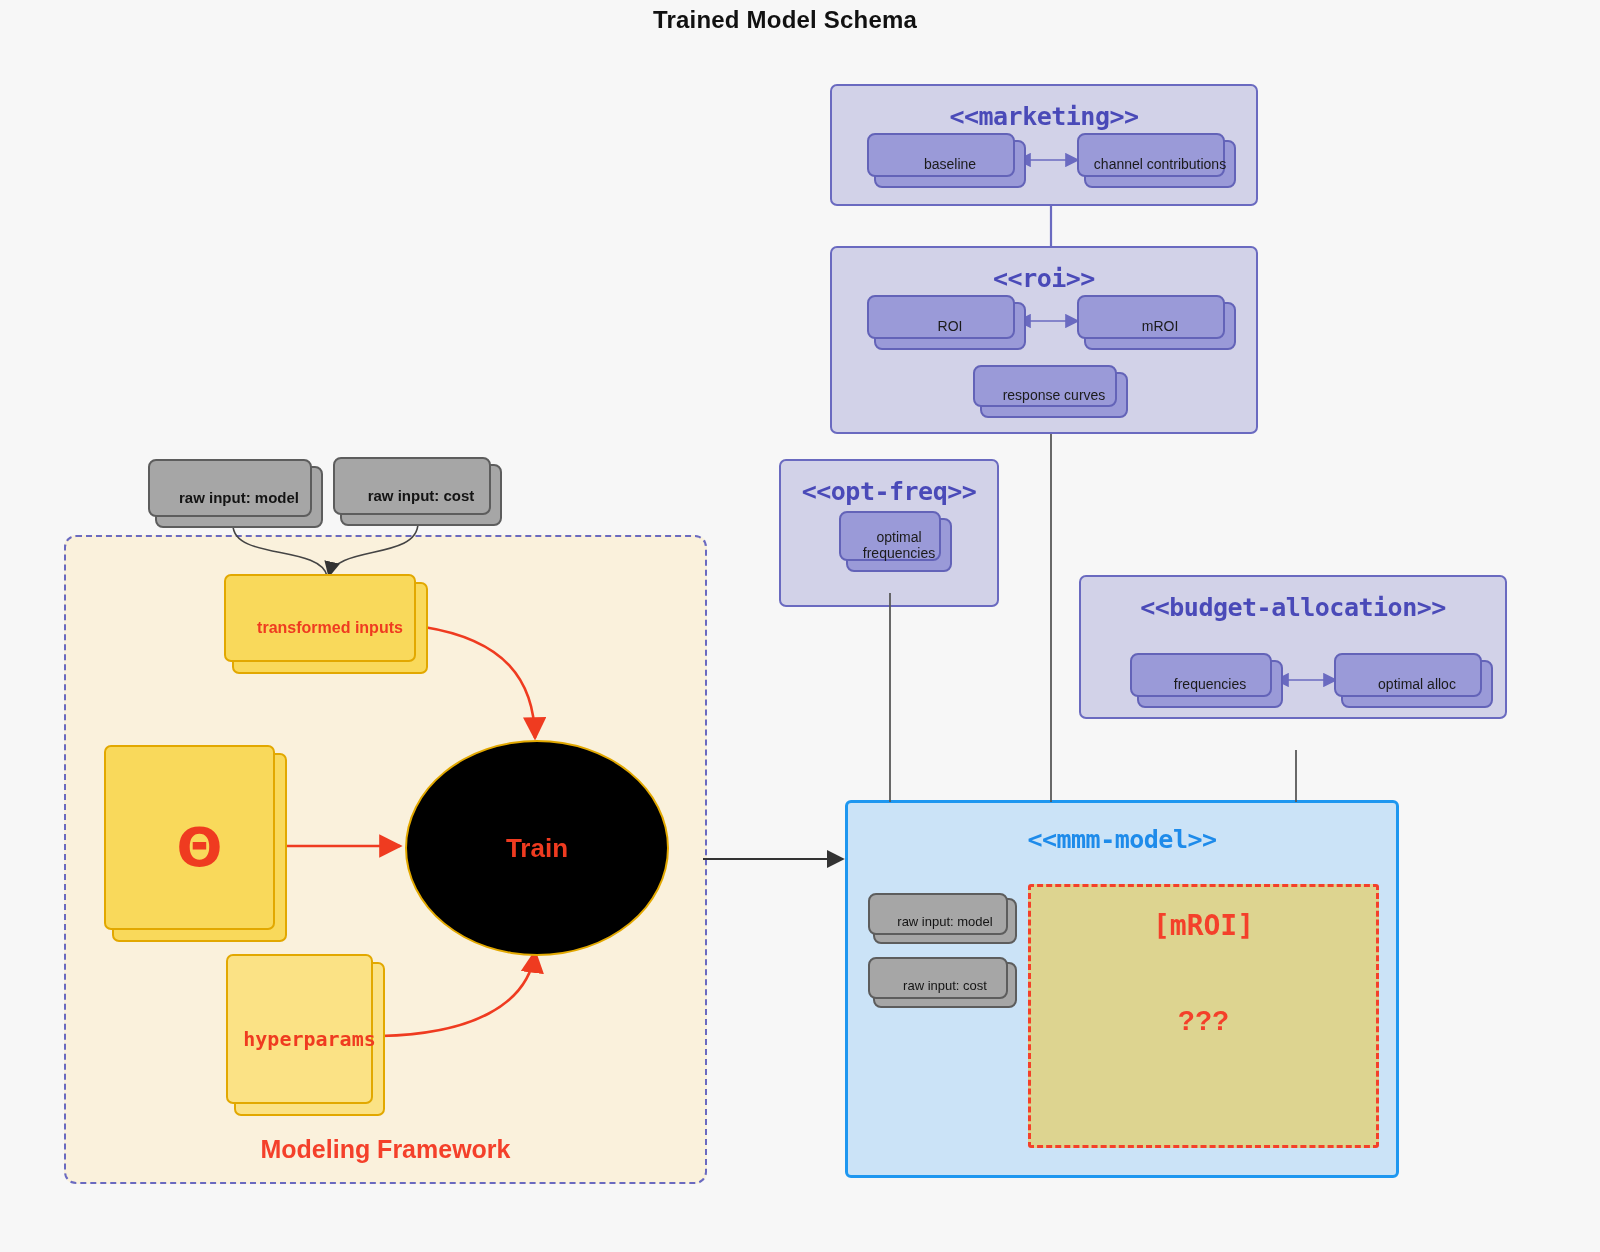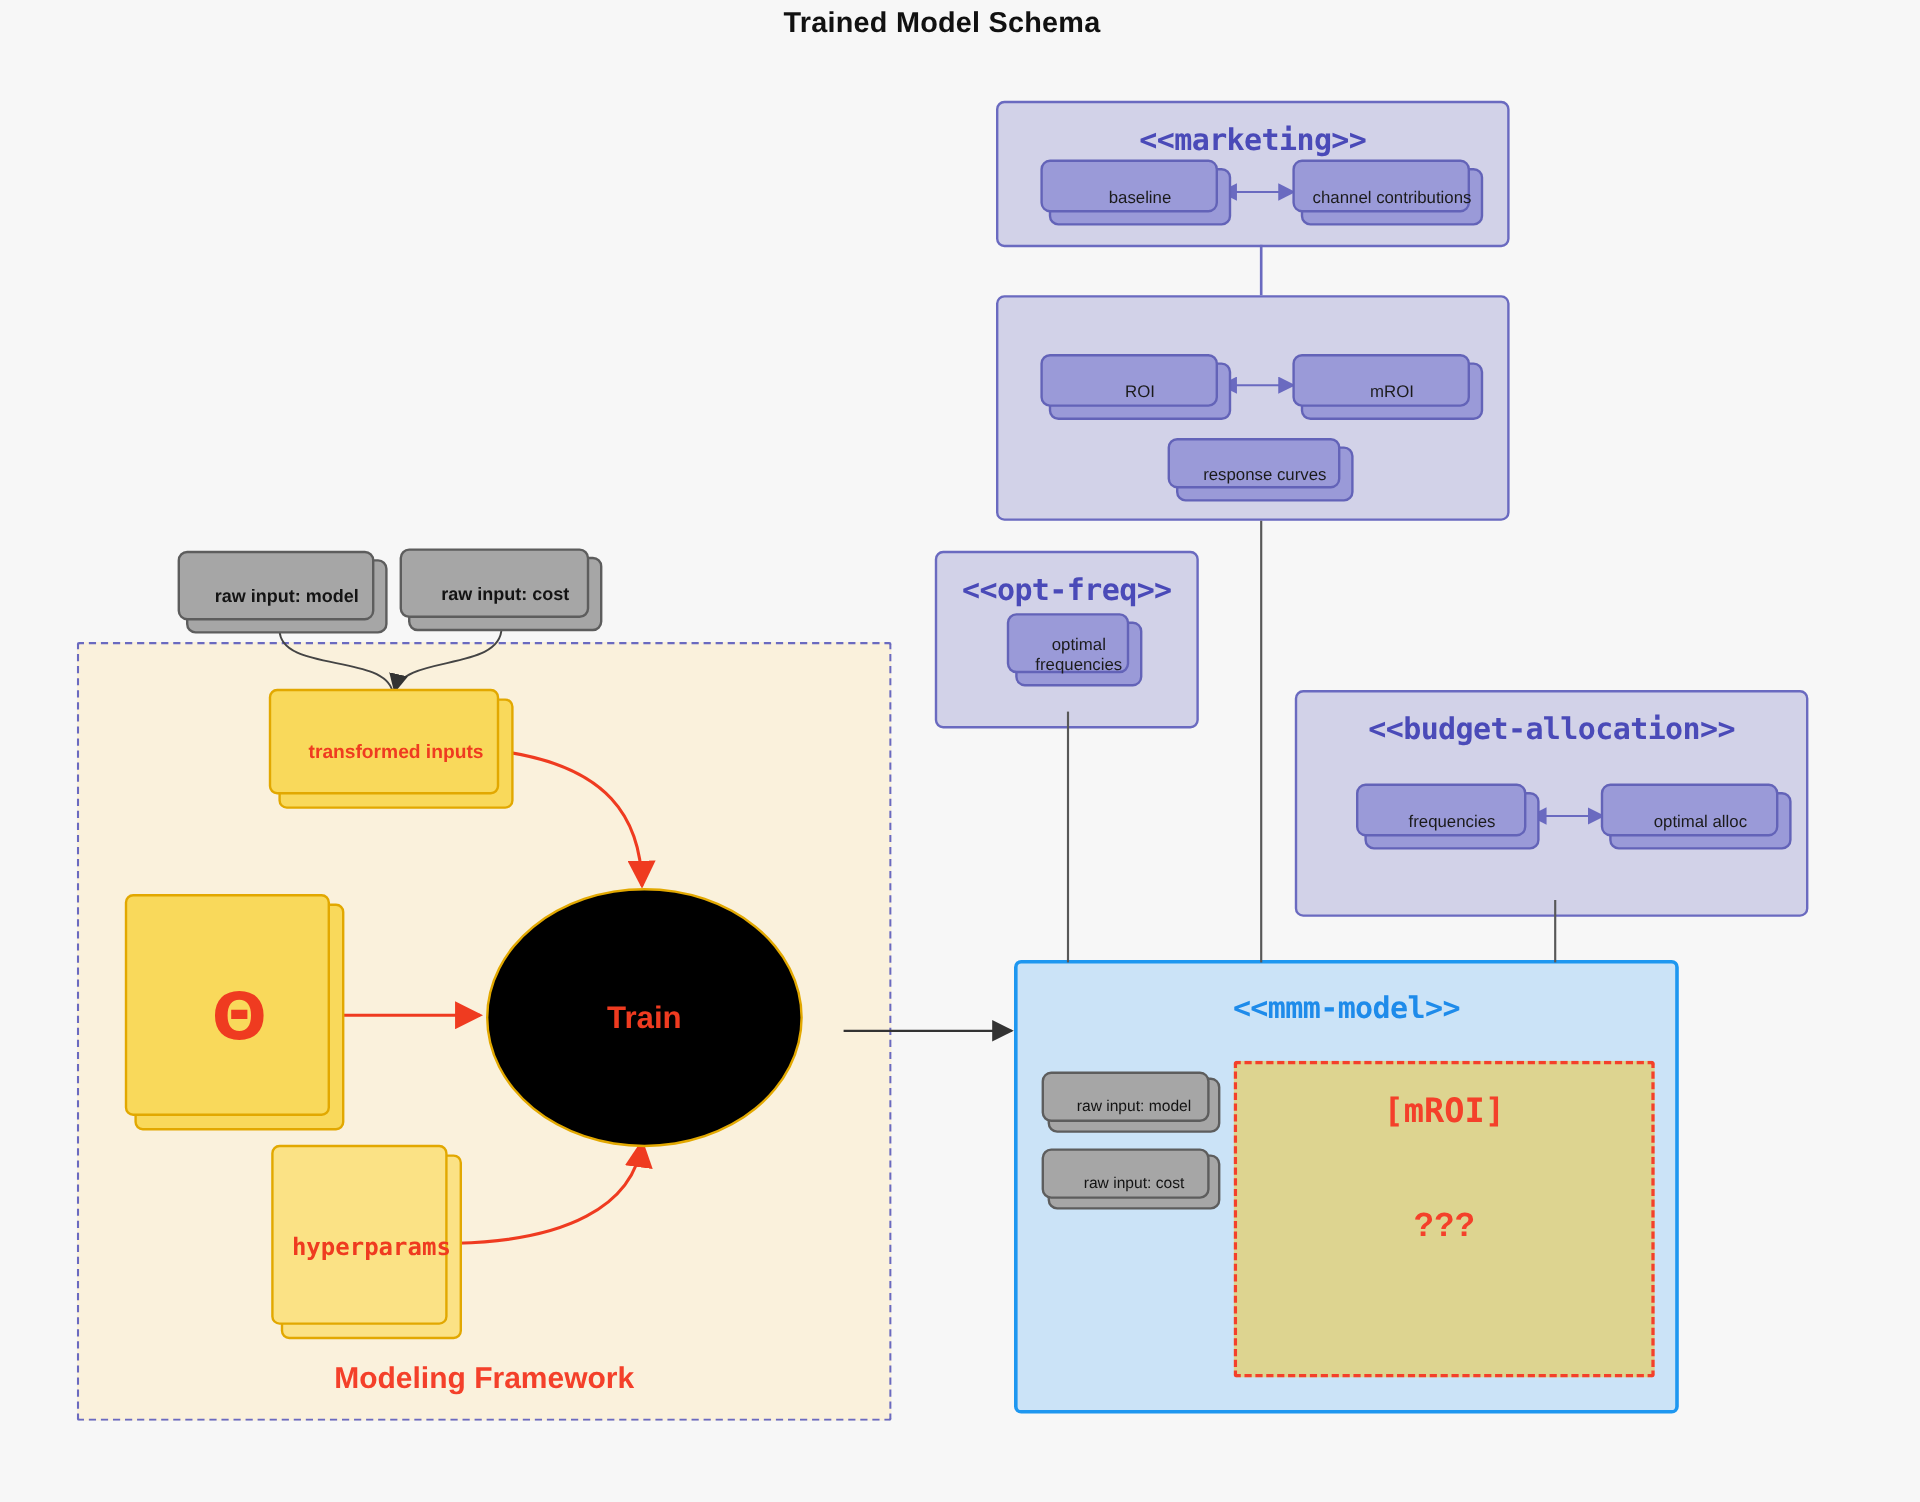--- a/index.html
+++ b/index.html
@@ -111,22 +111,21 @@
     font-size: 13px;
     font-weight: normal;
   }
   .node-gray-sm::before { left: -7px; top: -7px; }
 
   
   #modeling-framework {
     position: absolute;
     background: #faf1dc;
     border: 2px dashed #6a6ac0;
-    border-radius: 2px;
-    padding-left: 36px;
+    border-radius: 12px;
   }
   #modeling-framework-label {
     position: absolute;
     left: 0; right: 0;
     bottom: 18px;
     text-align: center;
     font-size: 25px;
     font-weight: bold;
     color: #f4402a;
   }
@@ -304,39 +303,40 @@
     <div class="pkg-title">&lt;&lt;marketing&gt;&gt;</div>
     <div class="node-purple" style="left:42px; top:54px; width:148px; height:44px;">
       <span>baseline</span>
     </div>
     <div class="node-purple" style="left:252px; top:54px; width:148px; height:44px;">
       <span>channel contributions</span>
     </div>
   </div>
 
   <div class="pkg abs" id="pkg-roi" style="left:830px; top:246px; width:428px; height:188px;">
+    <div class="pkg-title">&lt;&lt;roi&gt;&gt;</div>
     <div class="node-purple" style="left:42px; top:54px; width:148px; height:44px;">
       <span>ROI</span>
     </div>
     <div class="node-purple" style="left:252px; top:54px; width:148px; height:44px;">
       <span>mROI</span>
     </div>
     <div class="node-purple" style="left:148px; top:124px; width:144px; height:42px;">
       <span>response curves</span>
     </div>
   </div>
 
   <div class="pkg abs" id="pkg-opt-freq" style="left:779px; top:459px; width:220px; height:148px;">
     <div class="pkg-title">&lt;&lt;opt-freq&gt;&gt;</div>
     <div class="node-purple" style="left:65px; top:57px; width:102px; height:50px;">
       <span>optimal frequencies</span>
     </div>
   </div>
 
-  <div class="pkg abs" id="pkg-budget-allocation" style="left:1079px; top:575px; width:428px; height:189px;padding-left:38px;">
+  <div class="pkg abs" id="pkg-budget-allocation" style="left:1079px; top:575px; width:428px; height:144px;padding-left:38px;">
     <div class="pkg-title">&lt;&lt;budget-allocation&gt;&gt;</div>
     <div class="node-purple" style="left:56px; top:83px; width:142px; height:44px;">
       <span>frequencies</span>
     </div>
     <div class="node-purple" style="left:260px; top:83px; width:148px; height:44px;">
       <span>optimal alloc</span>
     </div>
   </div>
 
   <div id="mmm-model" style="left:845px; top:800px; width:548px; height:372px;">

